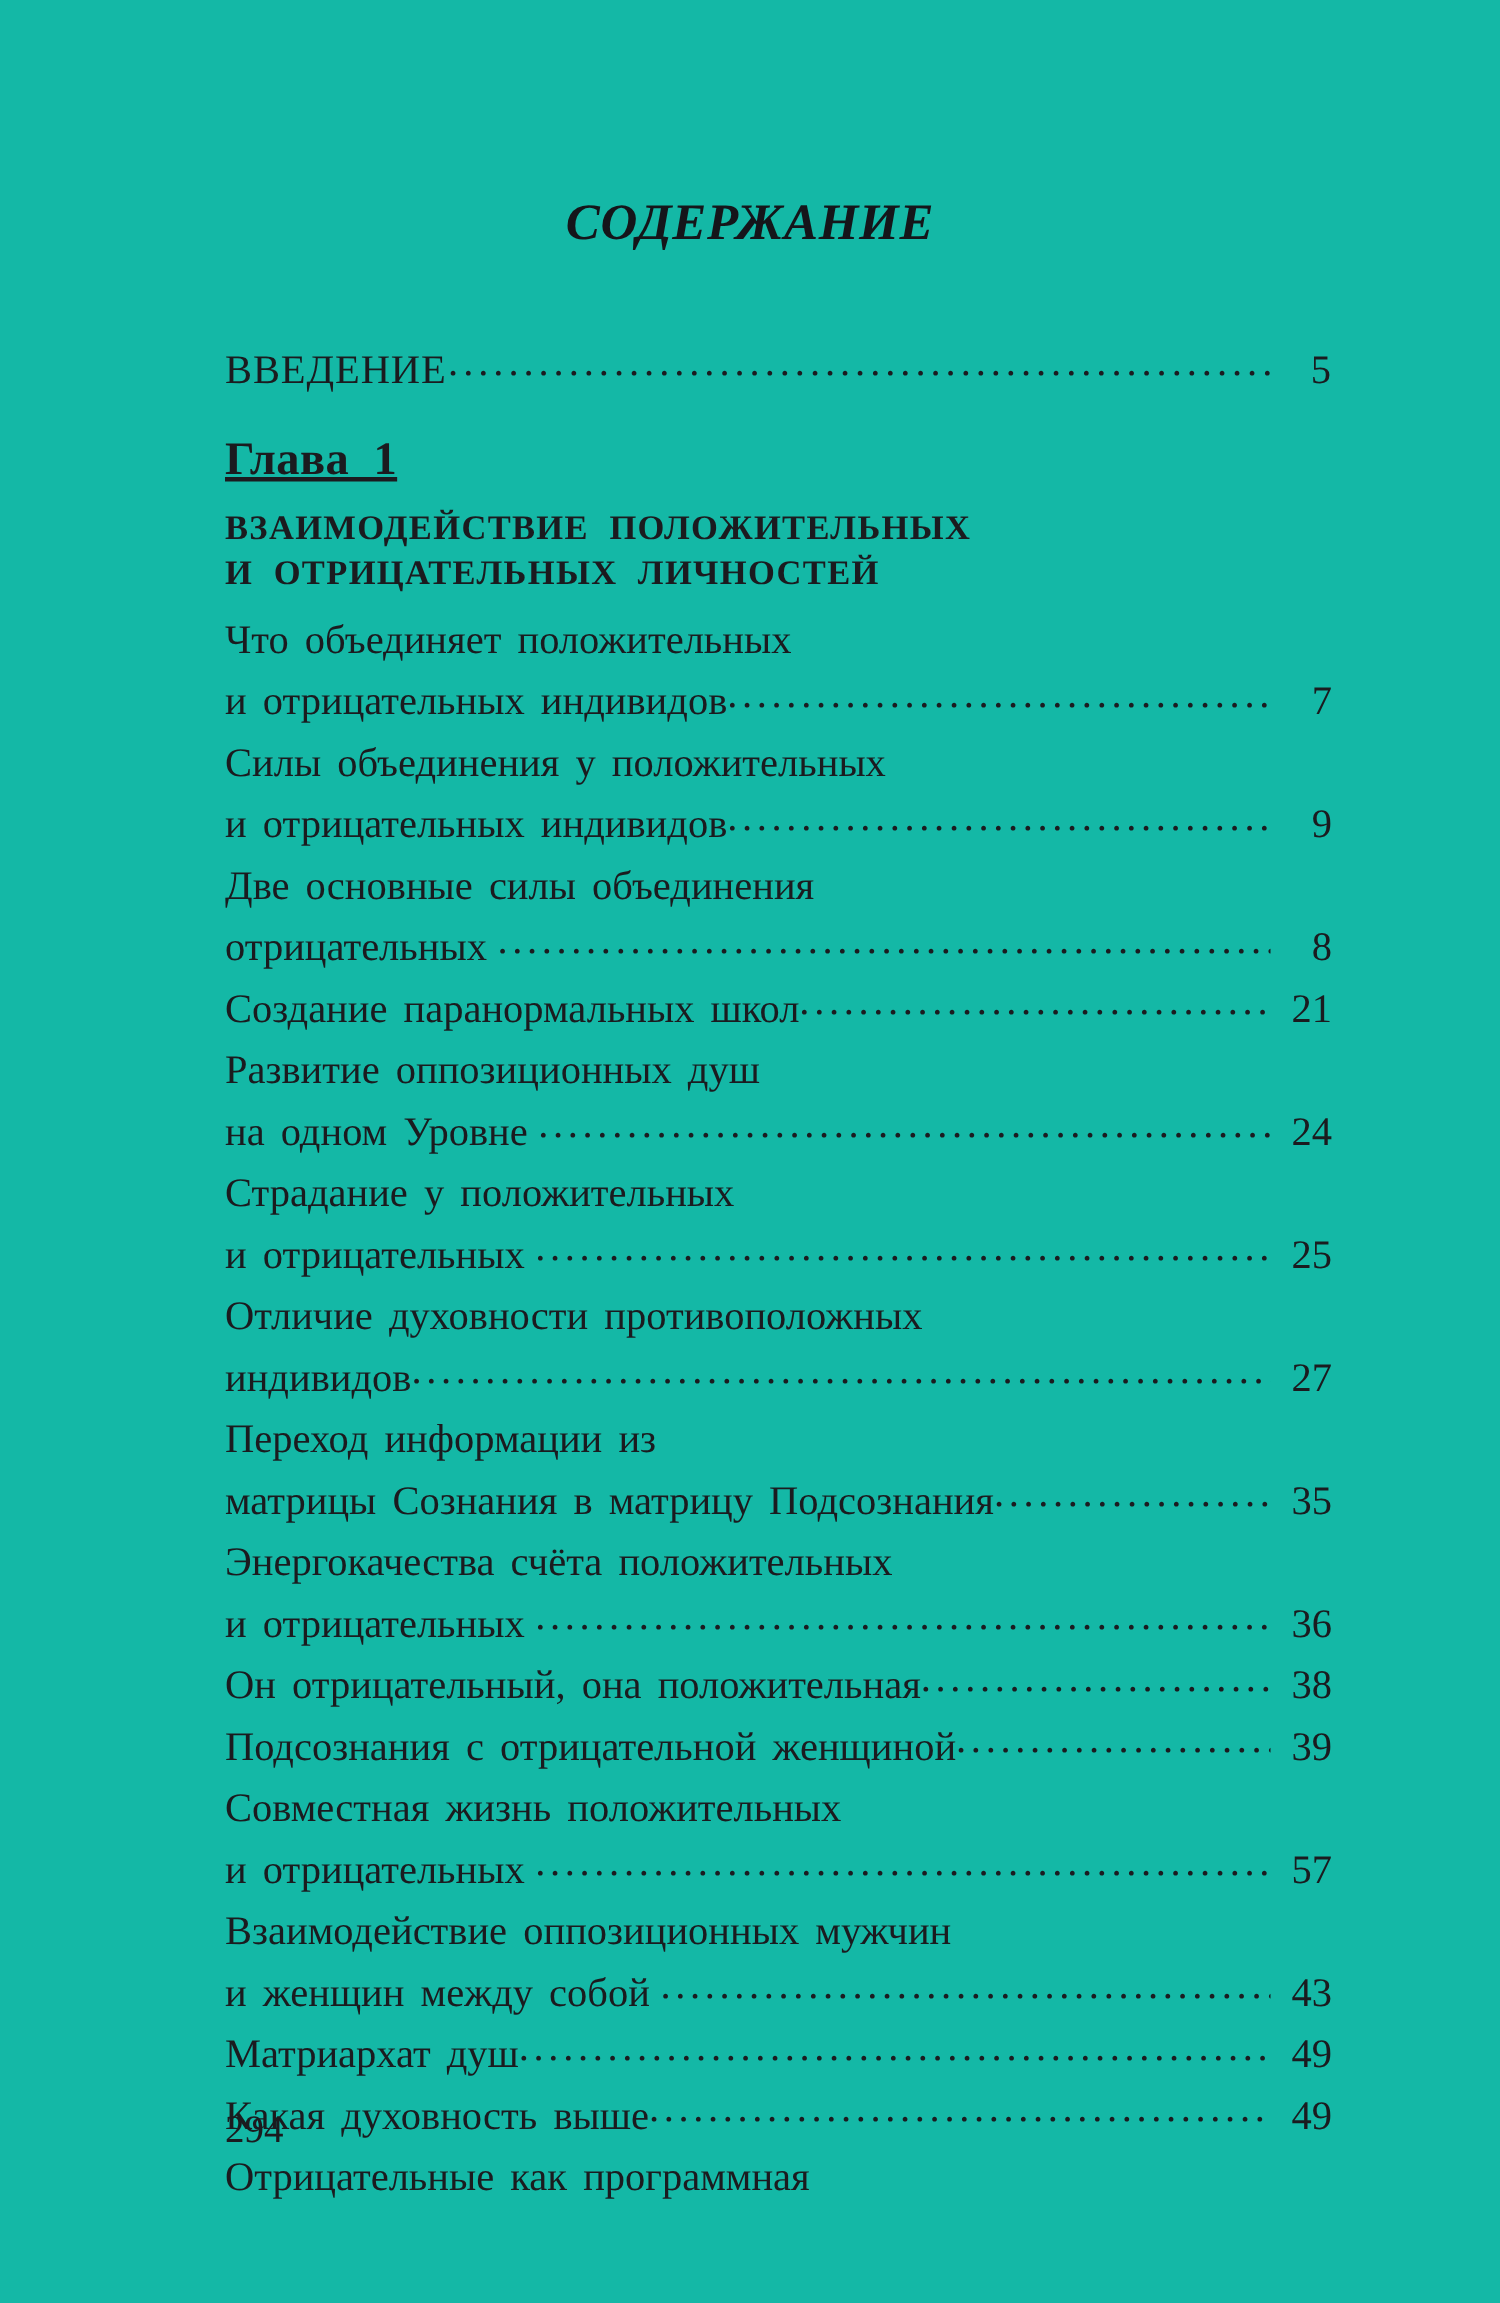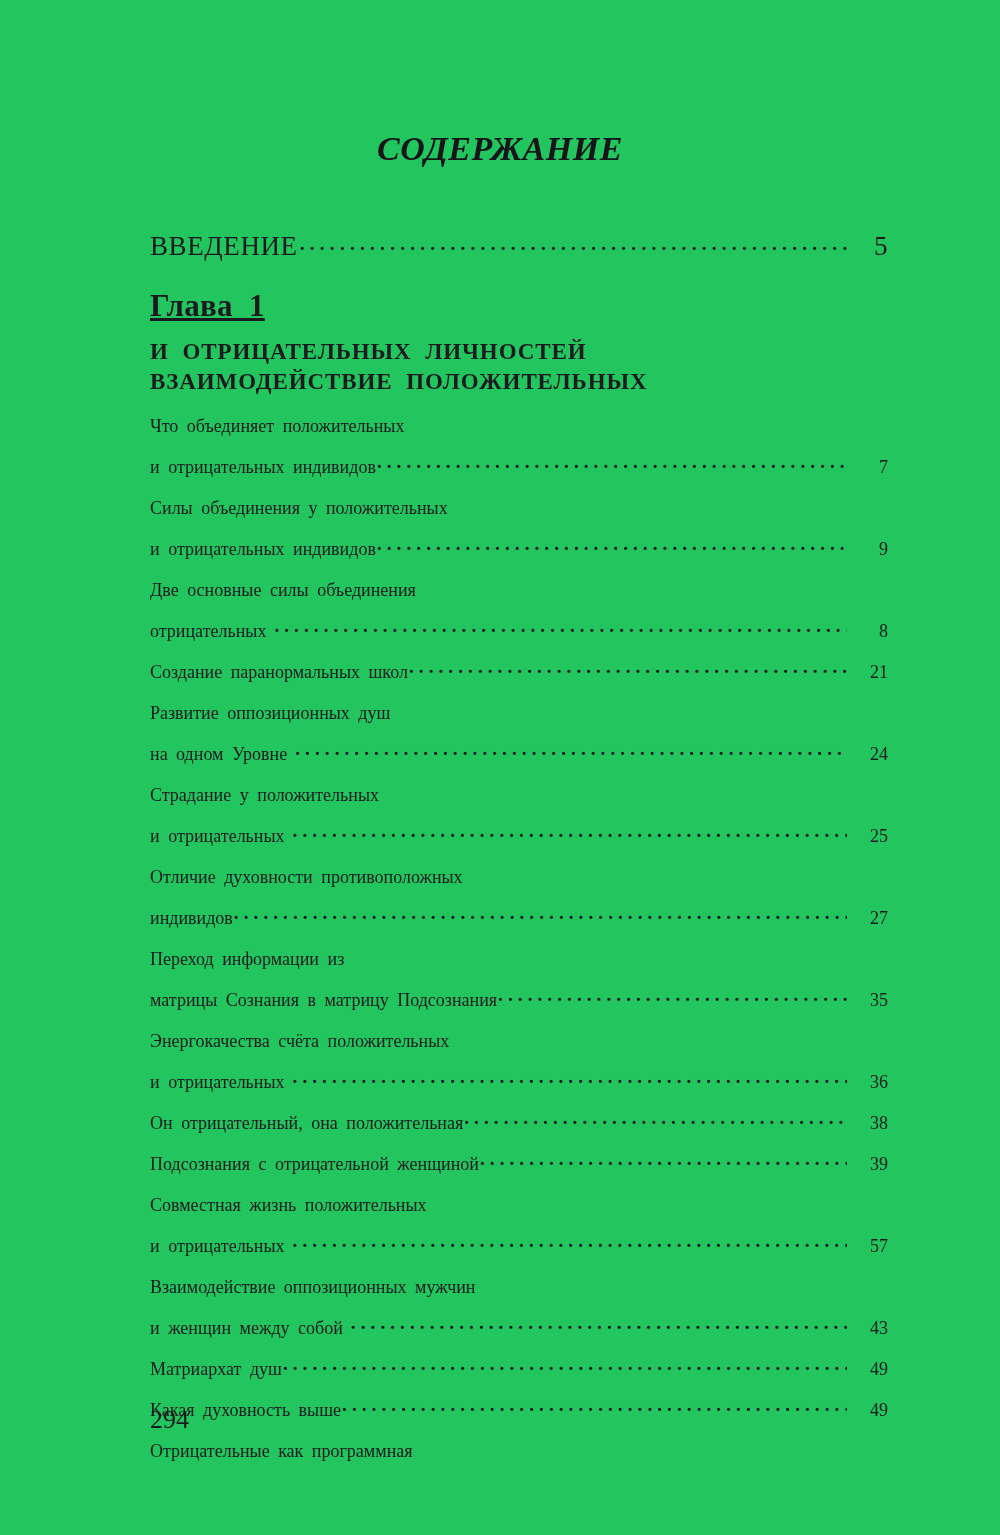--- a/index.html
+++ b/index.html
@@ -14,21 +14,21 @@
     position: relative;
     overflow: hidden;
     font-family: "Liberation Serif", "DejaVu Serif", serif;
     color: #1b1b1f;
     -webkit-font-smoothing: antialiased;
   }
 
   .page {
     position: absolute;
     inset: 0;
-    background: #22c55e;
+    background: #14b8a6;
   }
 
   
   .toc-title {
     position: absolute;
     top: 130px;
     left: 0;
     width: 1000px;
     text-align: center;
     font-weight: bold;
@@ -76,21 +76,21 @@
     word-spacing: 7px;
     text-transform: uppercase;
   }
   .chapter-name .cn-line { display: block; }
 
   
   .entry-list {
     margin-top: 9px;
   }
   .entry {
-    font-size: 18px;
+    font-size: 27px;
     line-height: 41px;
   }
   .entry-lead {
     display: block;
     white-space: nowrap;
     word-spacing: 4px;
   }
   .entry-row {
     display: flex;
     align-items: baseline;
@@ -157,22 +157,22 @@
 
     <div class="intro-row">
       <span class="entry-title">ВВЕДЕНИЕ</span>
       <span class="leader"></span>
       <span class="page-num">5</span>
     </div>
 
     <div class="chapter-number">Глава  1</div>
 
     <div class="chapter-name">
+      <span class="cn-line">взаимодействие  положительных</span>
       <span class="cn-line">и  отрицательных  личностей</span>
-      <span class="cn-line">взаимодействие  положительных</span>
     </div>
 
     <div class="entry-list" id="entry-list">
         <div class="entry">
           <span class="entry-lead">Что объединяет положительных</span>
           <div class="entry-row tight">
             <span class="entry-title">и отрицательных индивидов</span>
             <span class="leader"></span>
             <span class="page-num">7</span>
           </div>

